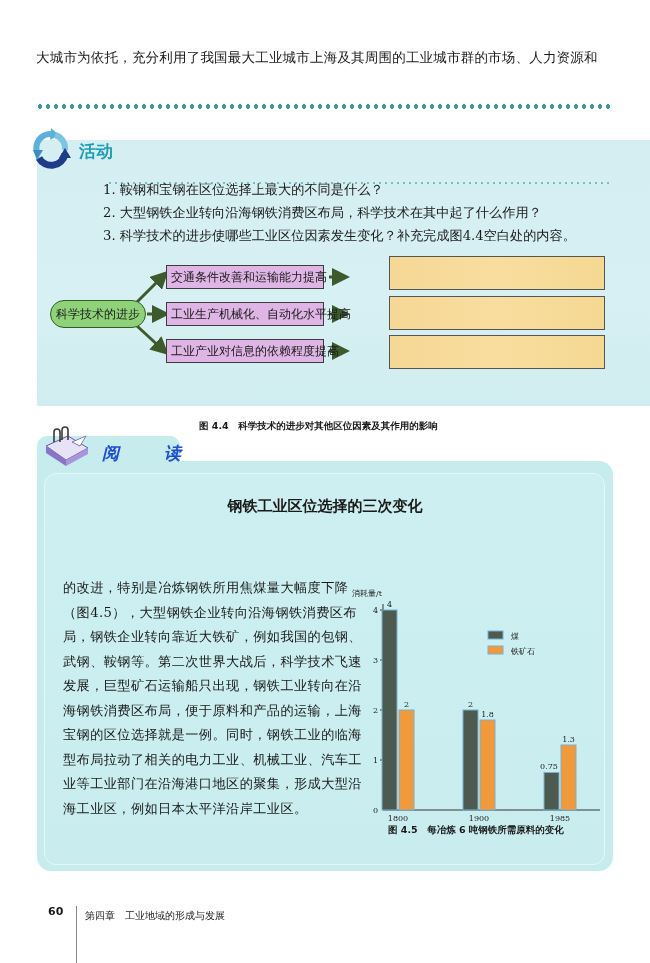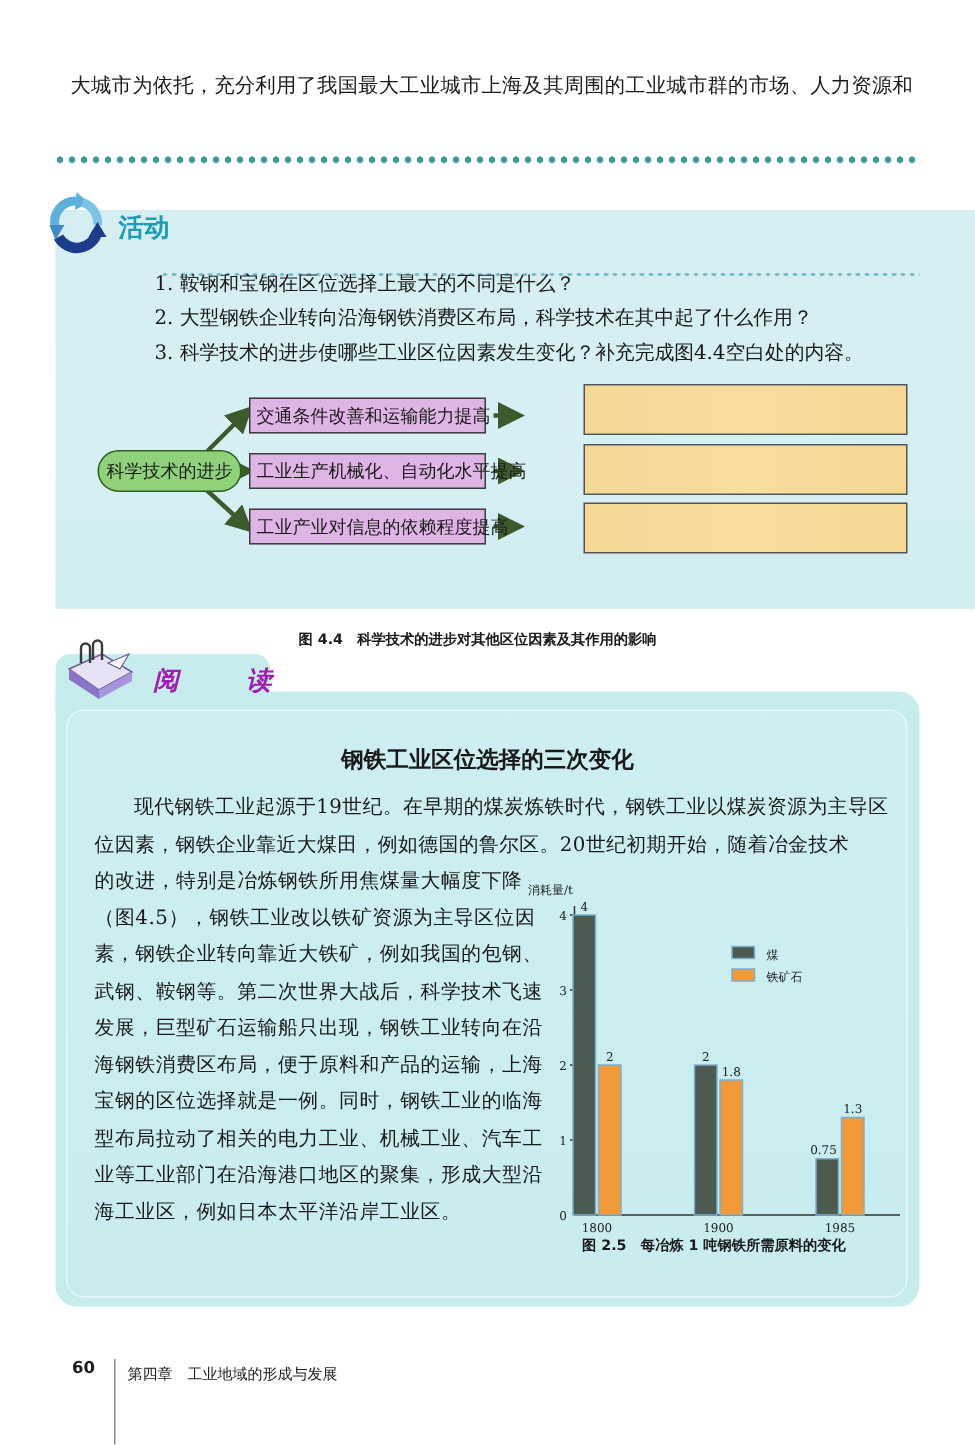--- a/index.html
+++ b/index.html
@@ -1,47 +1,47 @@
 <!DOCTYPE html>
 <html><head>
 <meta charset="utf-8">
 <style>
   * { box-sizing: border-box; margin: 0; padding: 0; }
   html, body { width: 650px; height: 963px; background: #ffffff; overflow: hidden; }
   body { position: relative; font-family: "DejaVu Serif", "Liberation Serif", serif; color: #1a1a1a; }
 
-  .intro { position: absolute; left: 36px; top: 44px; width: 580px; font-size: 13.5px; line-height: 27px; letter-spacing: 0.2px; margin-left: 11px; }
+  .intro { position: absolute; left: 36px; top: 44px; width: 580px; font-size: 13.5px; line-height: 27px; letter-spacing: 0.2px; }
   .dotted-rule { position: absolute; left: 36px; top: 104px; width: 578px; height: 5px;
     background-image: radial-gradient(circle, #3a9a9a 45%, transparent 50%);
     background-size: 8px 5px; }
 
   
   .activity { position: absolute; left: 37px; top: 140px; width: 630px; height: 266px;
     background: linear-gradient(180deg, #d4eef2 0%, #d7f0f3 60%, #d0edf0 100%); }
   .activity-header-line { position: absolute; left: 70px; top: 42px; width: 506px; height: 2px;
     background-image: radial-gradient(circle, #7bbcc4 40%, transparent 50%); background-size: 6px 2px; }
   .activity-icon { position: absolute; left: -8px; top: -14px; width: 44px; height: 44px; }
   .activity-title { position: absolute; left: 42px; top: 0px; font-family: "DejaVu Sans", sans-serif; font-weight: bold; font-size: 17px; color: #1d9db5; }
   .questions { position: absolute; left: 66px; top: 38px; font-size: 13.2px; line-height: 23px; }
   .q { white-space: nowrap; }
 
   .flow { position: absolute; left: 0; top: 0; width: 576px; height: 266px; }
   .node-root { position: absolute; left: 13px; top: 160px; width: 96px; height: 28px; border-radius: 14px;
-    background: #8fd27a; border: 1.5px solid #2f5e22; font-size: 12px; display: flex; align-items: center; justify-content: center; white-space: nowrap; margin-left: 15px; }
+    background: #8fd27a; border: 1.5px solid #2f5e22; font-size: 12px; display: flex; align-items: center; justify-content: center; white-space: nowrap; }
   .node { position: absolute; left: 129px; width: 158px; height: 24px; background: #dfb5e5; border: 1.5px solid #3d3d3d;
     font-size: 12px; padding-left: 4px; display: flex; align-items: center; white-space: nowrap; }
   .blank { position: absolute; left: 352px; width: 216px; height: 34px; border: 1.5px solid #555;
     background: linear-gradient(90deg, #f6d896, #f8dd9f 50%, #f5d892); }
   .flow-arrow { position: absolute; }
   .fig-caption-44 { position: absolute; left: 162px; top: 236px; font-family: "DejaVu Sans", sans-serif; font-weight: bold; font-size: 9.5px; white-space: nowrap; margin-top: 44px; }
 
   
   .reading-tab { position: absolute; left: 37px; top: 436px; width: 143px; height: 40px; background: #c7ecee; border-radius: 10px 10px 0 0; }
   .reading-icon { position: absolute; left: 42px; top: 426px; width: 50px; height: 40px; }
-  .reading-title { position: absolute; left: 102px; top: 442px; font-family: "DejaVu Sans", sans-serif; font-weight: bold; font-style: italic; font-size: 17px; color: #a21caf; letter-spacing: 14px; }
+  .reading-title { position: absolute; left: 102px; top: 442px; font-family: "DejaVu Sans", sans-serif; font-weight: bold; font-style: italic; font-size: 17px; color: #1d4ed8; letter-spacing: 14px; }
   .reading { position: absolute; left: 37px; top: 461px; width: 576px; height: 410px; background: #c7ecee; border-radius: 0 14px 14px 14px; }
   .reading-inner { position: absolute; left: 7px; top: 12px; width: 561px; height: 392px;
     background: linear-gradient(180deg, #cdeff1 0%, #c9edef 100%); border: 1px solid #e6f7f8; border-radius: 12px; }
   .article-title { position: absolute; left: 0; top: 36px; width: 576px; text-align: center; font-family: Liberation Serif, serif; font-weight: bold; font-size: 15px; }
   .article-p1 { position: absolute; left: 26px; top: 66px; width: 532px; font-size: 13.2px; line-height: 24.5px; text-indent: 2em; letter-spacing: 0.3px; }
   .article-p2 { position: absolute; left: 26px; top: 115px; width: 300px; font-size: 13.2px; line-height: 24.5px; letter-spacing: 0.4px; }
 
   
   .chart { position: absolute; left: 350px; top: 586px; width: 260px; height: 260px; }
   .chart svg text { font-family: "DejaVu Serif", serif; }
@@ -100,22 +100,21 @@
     <div class="blank" style="top:156px;"></div>
     <div class="blank" style="top:195px;"></div>
     <div class="fig-caption-44">图 4.4　科学技术的进步对其他区位因素及其作用的影响</div>
   </div>
 </div>
 
 <div class="reading-tab"></div>
 <div class="reading">
   <div class="reading-inner"></div>
   <div class="article-title">钢铁工业区位选择的三次变化</div>
-  <div class="article-p1">现代钢铁工业起源于19世纪。在早期的煤炭炼铁时代，钢铁工业以煤炭资源为主导区位因素，钢铁企业靠近大煤田，例如德国的鲁尔区。20世纪初期开始，随着冶金技术</div>
-  <div class="article-p2">的改进，特别是冶炼钢铁所用焦煤量大幅度下降（图4.5），钢铁工业改以铁矿资源为主导区位因素，钢铁企业转向靠近大铁矿，例如我国的包钢、武钢、鞍钢等。第二次世界大战后，科学技术飞速发展，巨型矿石运输船只出现，钢铁工业转向在沿海钢铁消费区布局，便于原料和产品的运输，上海宝钢的区位选择就是一例。同时，钢铁工业的临海型布局拉动了相关的电力工业、机械工业、汽车工业等工业部门在沿海港口地区的聚集，形成大型沿海工业区，例如日本太平洋沿岸工业区。</div>
+  <div class="article-p2">的改进，特别是冶炼钢铁所用焦煤量大幅度下降（图4.5），大型钢铁企业转向沿海钢铁消费区布局，钢铁企业转向靠近大铁矿，例如我国的包钢、武钢、鞍钢等。第二次世界大战后，科学技术飞速发展，巨型矿石运输船只出现，钢铁工业转向在沿海钢铁消费区布局，便于原料和产品的运输，上海宝钢的区位选择就是一例。同时，钢铁工业的临海型布局拉动了相关的电力工业、机械工业、汽车工业等工业部门在沿海港口地区的聚集，形成大型沿海工业区，例如日本太平洋沿岸工业区。</div>
 </div>
 <svg class="reading-icon" viewBox="0 0 50 40">
   <polygon points="4,20 26,10 46,22 24,34" fill="#e8e2f6" stroke="#6a5aa0" stroke-width="1"></polygon>
   <polygon points="4,20 24,34 24,40 4,27" fill="#8a74c8"></polygon>
   <polygon points="24,34 46,22 46,28 24,40" fill="#a896dc"></polygon>
   <path d="M30 16 L44 10 L38 20 Z" fill="#ffffff" stroke="#6a5aa0" stroke-width="0.8"></path>
   <path d="M12 16 v-10 a3 3 0 0 1 6 0 v10 M20 14 v-10 a3 3 0 0 1 6 0 v10" fill="none" stroke="#3a3a3a" stroke-width="1.6"></path>
 </svg>
 <div class="reading-title">阅　读</div>
 
@@ -158,17 +157,17 @@
       <text x="129" y="235">1900</text>
       <text x="210" y="235">1985</text>
     </g>
 
     <rect x="138" y="45" width="15" height="8" fill="#4d5a4f" stroke="#7ab0d0"></rect>
     <text x="161" y="53" font-size="8" fill="#222">煤</text>
     <rect x="138" y="60" width="15" height="8" fill="#f29a3a" stroke="#7ab0d0"></rect>
     <text x="161" y="68" font-size="8" fill="#222">铁矿石</text>
   </svg>
 </div>
-<div class="fig-caption-45">图 2.5　每冶炼 1 吨钢铁所需原料的变化</div>
+<div class="fig-caption-45">图 4.5　每冶炼 6 吨钢铁所需原料的变化</div>
 
 <div class="page-number">60</div>
 <div class="footer-rule"></div>
 <div class="chapter-title">第四章　工业地域的形成与发展</div>
 
 </body></html>

